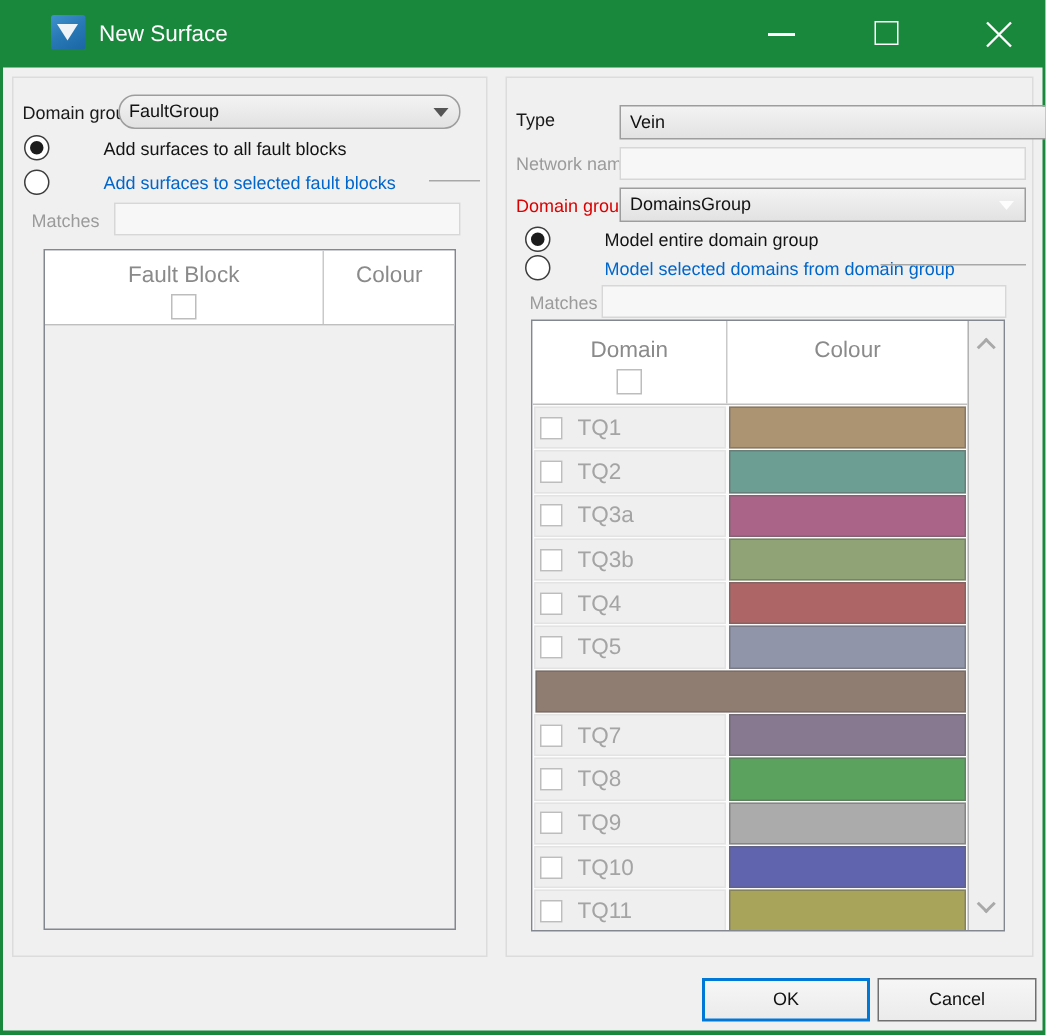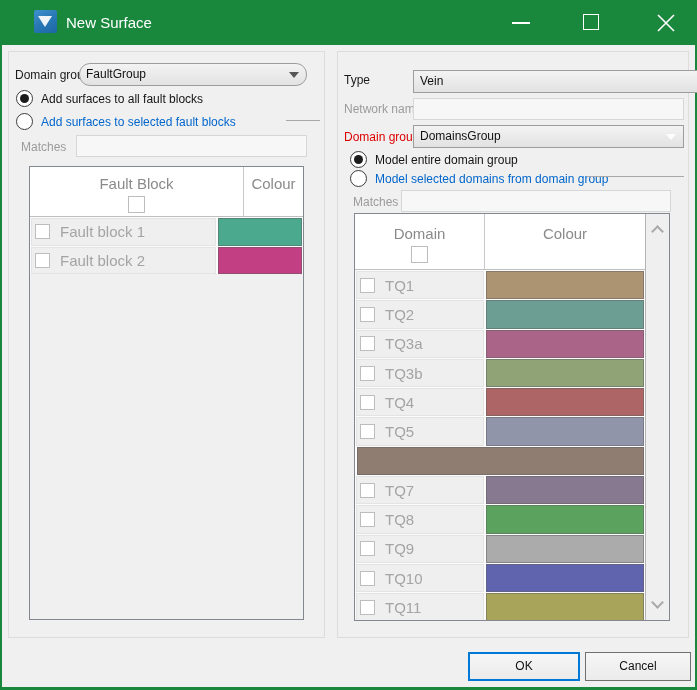--- a/index.html
+++ b/index.html
@@ -28,38 +28,38 @@
   .lbl{position:absolute;font-size:12px;color:#1a1a1a;white-space:nowrap;}
   .lbl.gray{color:#9b9b9b;}
   .lbl.red{color:var(--domain-red);}
   .combo{position:absolute;height:23px;background:linear-gradient(#f3f3f3,#e2e2e2);border:1px solid #9d9d9d;font-size:12px;color:#111;}
   .combo .val{position:absolute;left:6px;top:0;line-height:21px;}
   .combo .arrow{position:absolute;right:7px;top:8px;width:0;height:0;border-left:5px solid transparent;border-right:5px solid transparent;border-top:6px solid #555;}
   .combo.white-arrow .arrow{border-top-color:#fdfdfd;}
   .tinput{position:absolute;height:22px;background:#f7f7f7;border:1px solid #d7d7d7;font-size:12px;color:#555;padding:0 5px;outline:none;}
   .radio{position:absolute;width:17px;height:17px;border-radius:50%;background:#fff;border:1px solid #3c3c3c;}
   .radio.checked::after{content:"";position:absolute;left:3px;top:3px;width:9px;height:9px;border-radius:50%;background:#1c1c1c;}
-  .rlabel{position:absolute;font-size:12px;color:#141414;white-space:nowrap;line-height:17px;}
+  .rlabel{position:absolute;font-size:12px;color:#141414;white-space:nowrap;line-height:17px;margin-left:28px;}
   .rlabel.blue{color:var(--link-blue);}
   .sep{position:absolute;height:0;border-top:1px solid #a8a8a8;}
   .table{position:absolute;border:1px solid #83878f;background:#f0f0f0;overflow:hidden;}
   .thead{display:flex;background:#ffffff;border-bottom:1px solid #bfbfbf;}
   .th{display:flex;flex-direction:column;align-items:center;color:#8a8a8a;font-size:15px;}
   .th .cbx-h{width:17px;height:17px;background:#fff;border:1px solid #bdbdbd;margin-top:4px;}
   .cbx{width:15px;height:15px;background:#fff;border:1px solid #bdbdbd;flex:none;}
   .tbody{position:relative;background:#f0f0f0;overflow:hidden;}
   .trow{display:flex;background:#fcfcfc;}
   .cell-name{display:flex;align-items:center;background:#efefef;border:1px solid #e3e3e3;margin:1px 0 0 1px;}
   .cell-name .cbx{margin-left:3px;}
   .rname{font-size:15px;color:#a4a4a4;margin-left:10px;white-space:nowrap;}
   .swatch{border:1px solid rgba(95,95,95,.5);margin:1px 1px 0 2px;flex:1;}
   
   .ftable{left:20px;top:114px;width:275px;height:454px;}
   .ftable .thead{height:50px;}
-  .ftable .th.name{width:214px;border-right:1px solid #c9c9c9;padding-top:8px;}
+  .ftable .th.name{width:186px;border-right:1px solid #c9c9c9;padding-top:8px;}
   .ftable .th.colour{flex:1;padding-top:8px;}
   .ftable .tbody{height:402px;}
   .ftable .trow{height:28.5px;}
   .ftable .cell-name{width:185px;}
   
   .dtable{left:16px;top:161px;width:316px;height:408px;}
   .dtable .thead{height:56px;margin-right:24px;}
   .dtable .th.name{width:130px;border-right:1px solid #c9c9c9;padding-top:11px;}
   .dtable .th.colour{flex:1;padding-top:11px;}
   .dtable .tbody{height:350px;margin-right:24px;}
@@ -117,37 +117,20 @@
       <div class="table ftable">
         <div class="thead">
           <div class="th name">
             <span>Fault Block</span>
             <span class="cbx-h"></span>
           </div>
           <div class="th colour">
             <span>Colour</span>
           </div>
         </div>
-        <div class="tbody">
-  <div class="trow">
-    <div class="cell-name">
-      <span class="cbx"></span>
-      <span class="rname">Fault block 1</span>
-    </div>
-    <div class="swatch" style="background: rgb(75, 169, 141);"></div>
-  </div>
-
-  <div class="trow">
-    <div class="cell-name">
-      <span class="cbx"></span>
-      <span class="rname">Fault block 2</span>
-    </div>
-    <div class="swatch" style="background: rgb(193, 63, 130);"></div>
-  </div>
-</div>
       </div>
     </div>
 
     <div class="panel right">
       <div class="lbl" style="left:6px;top:21px;">Type</div>
       <div class="combo" style="left:75px;top:18px;width:325px;">
         <span class="val">Vein</span>
         <span class="arrow"></span>
       </div>
 

